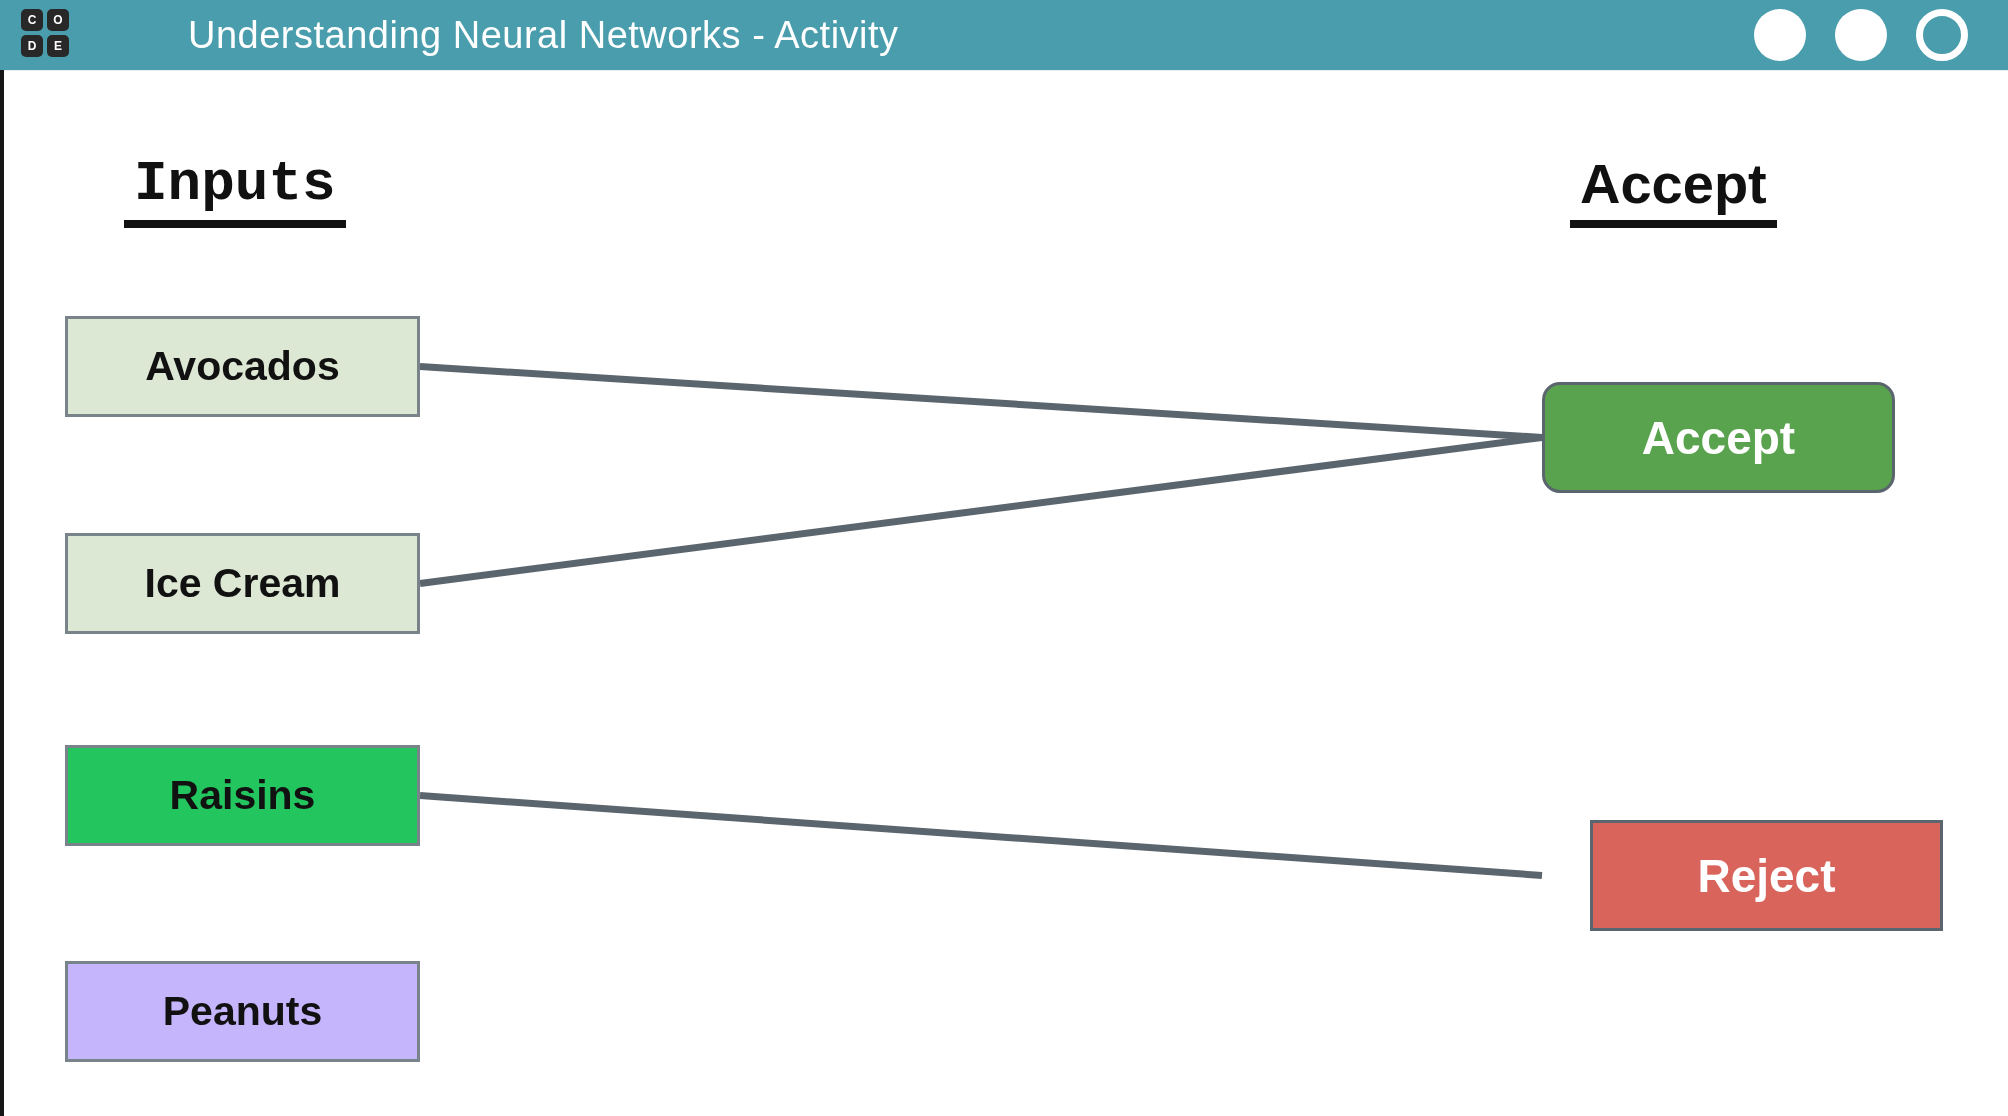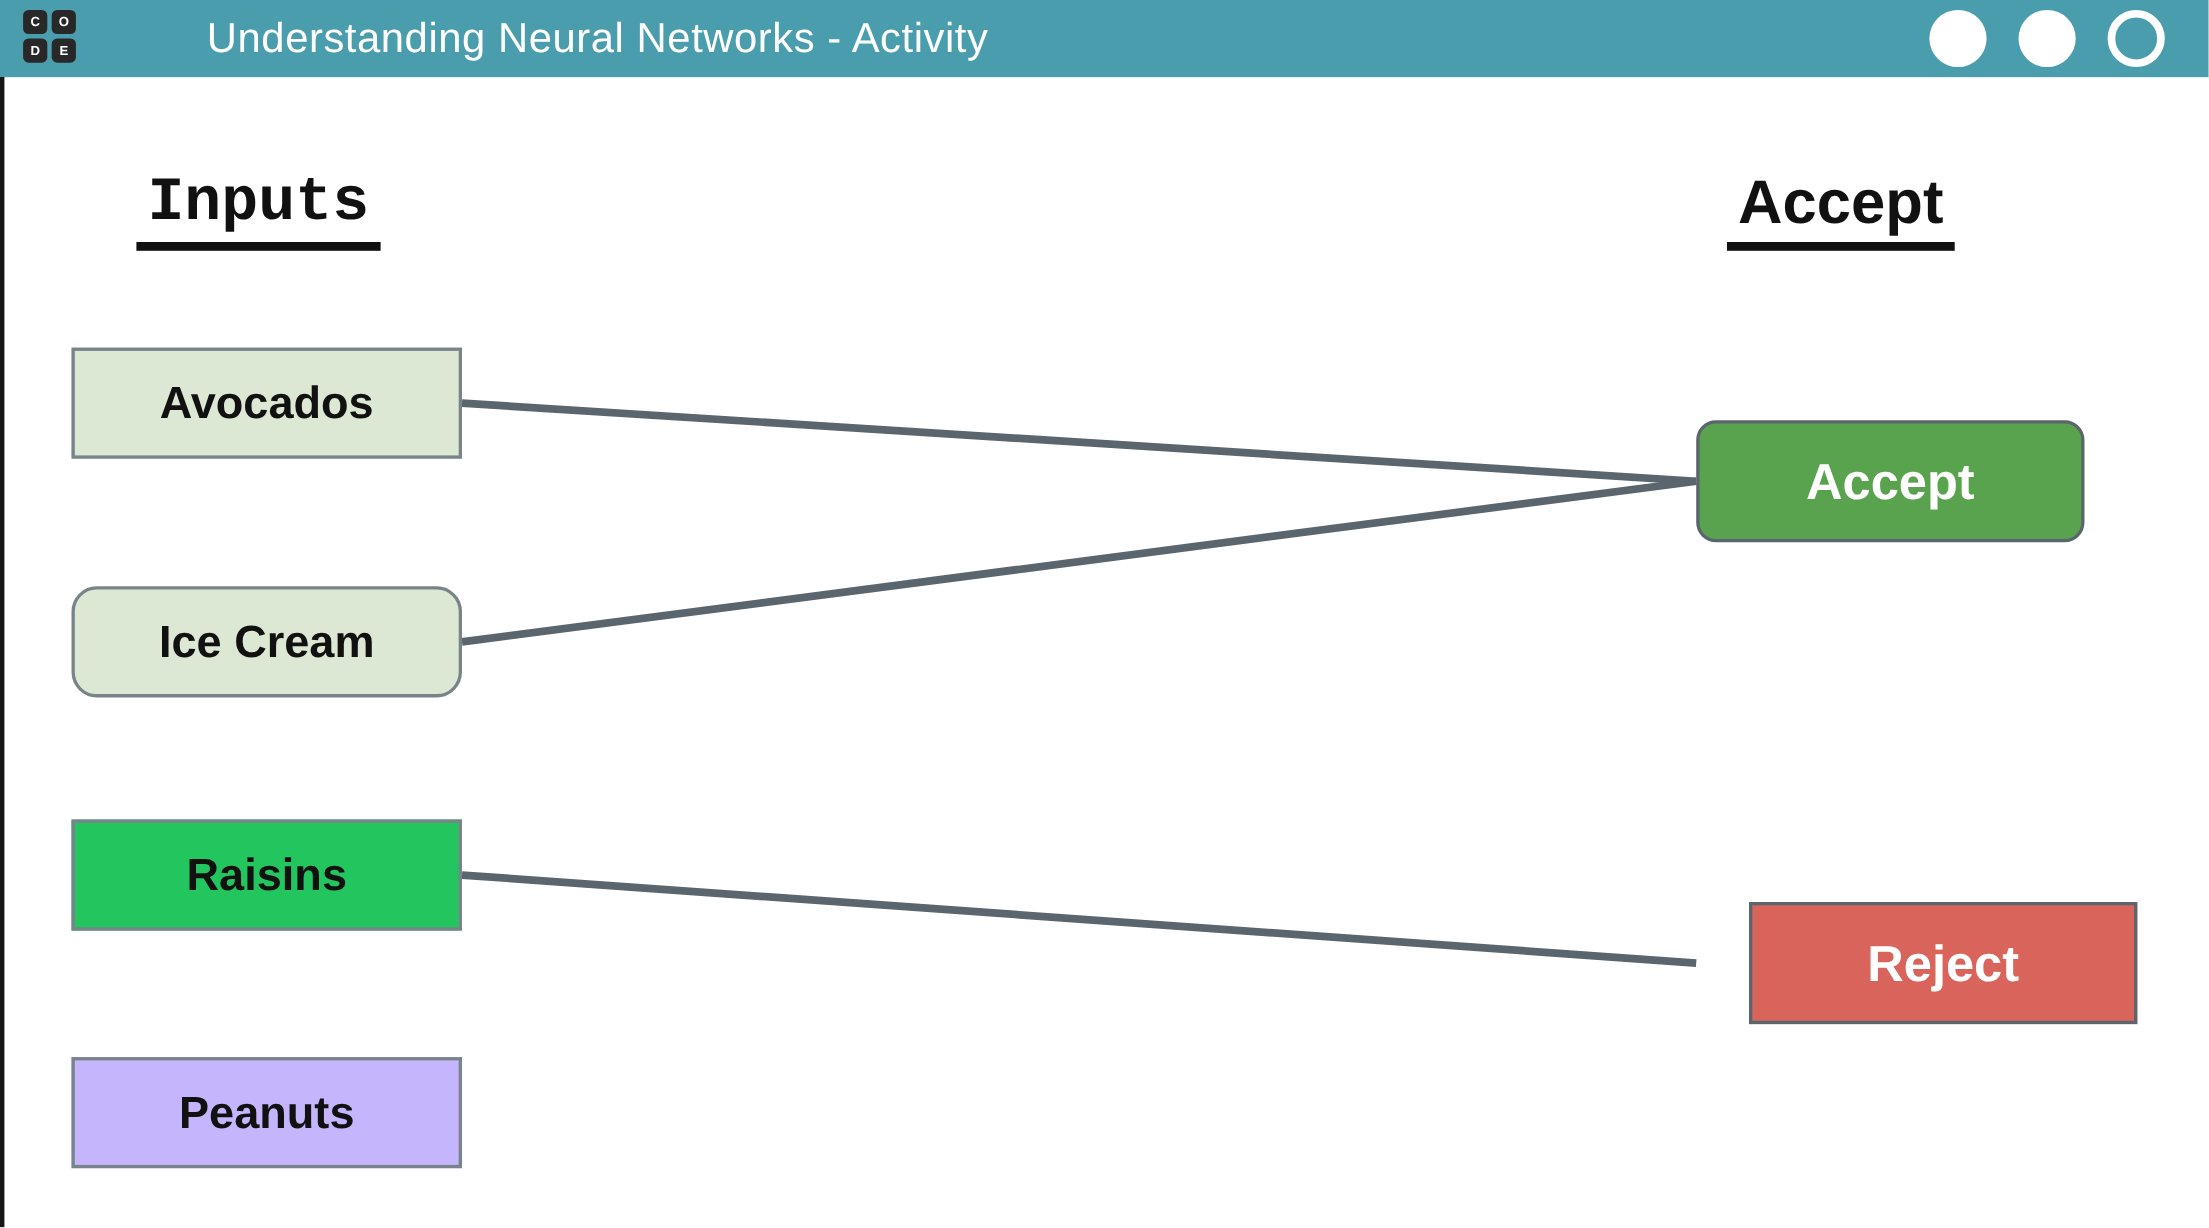--- a/index.html
+++ b/index.html
@@ -165,20 +165,20 @@
   <div class="col-heading" id="inputs-heading">Inputs</div>
   <div class="col-heading" id="outputs-heading">Accept</div>
 
   <svg id="wires">
       <line x1="420" y1="366.5" x2="1542" y2="437.5" stroke="#5b656d" stroke-width="7"></line>
       <line x1="420" y1="583.5" x2="1542" y2="437.5" stroke="#5b656d" stroke-width="7"></line>
       <line x1="420" y1="795.5" x2="1542" y2="875.5" stroke="#5b656d" stroke-width="7"></line>
     </svg>
 
   <div class="node input-node" id="node-avocados" style="background: rgb(221, 232, 212);">Avocados</div>
-  <div class="node input-node" id="node-ice-cream" style="background: rgb(221, 232, 212); border-radius: 23px;">Ice Cream</div>
+  <div class="node input-node" id="node-ice-cream" style="background: rgb(221, 232, 212);">Ice Cream</div>
   <div class="node input-node" id="node-raisins" style="background: #22c55e;">Raisins</div>
   <div class="node input-node" id="node-peanuts" style="background: #c4b5fd;">Peanuts</div>
 
   <div class="node output-node" id="node-accept" style="background: rgb(90, 163, 78);">Accept</div>
   <div class="node output-node" id="node-reject" style="background: rgb(217, 100, 92); margin-left: 48px;">Reject</div>
 
 </div>
 
 </body></html>

